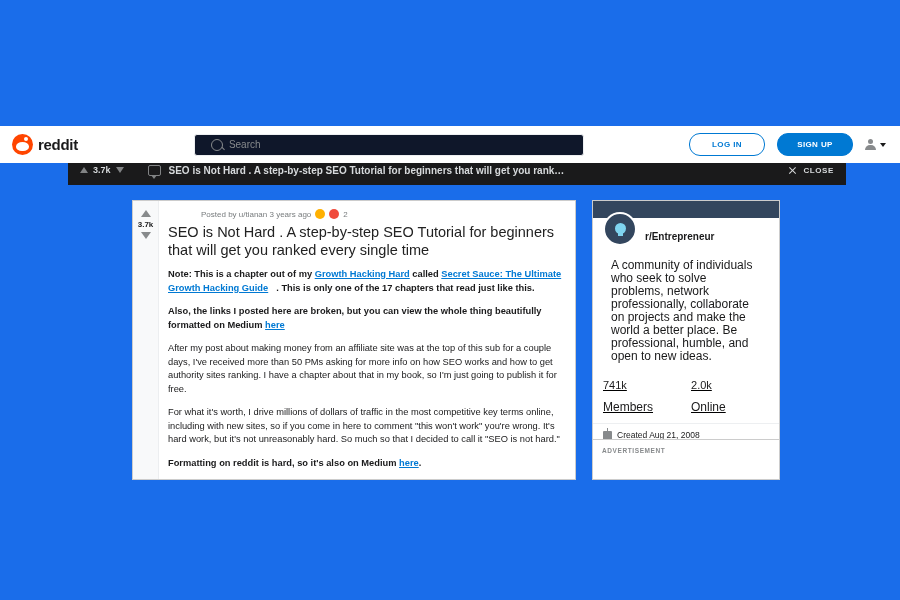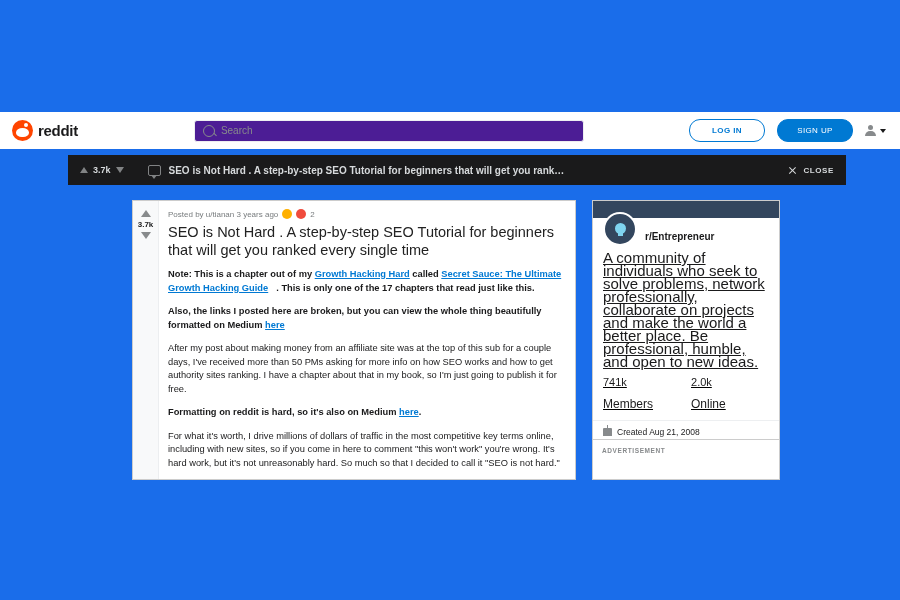--- a/index.html
+++ b/index.html
@@ -15,21 +15,21 @@
   #app {
     position: relative;
     width: 900px;
     height: 600px;
     background: #1a6dea;
   }
 
   
   .reddit-header {
     position: absolute;
-    top: 112px;
+    top: 126px;
     left: 0;
     width: 900px;
     height: 37px;
     background: #ffffff;
     display: flex;
     align-items: center;
     box-sizing: border-box;
     padding: 0 10px;
     z-index: 5;
   }
@@ -72,25 +72,25 @@
     font-weight: bold;
     color: #1a1a1b;
     letter-spacing: -0.3px;
   }
 
   .search-box {
     width: 390px;
     height: 22px;
     margin-left: 116px;
     border: 1px solid #edeff1;
-    background: #4c1d95;
+    background: #0f172a;
     border-radius: 3px;
     display: flex;
     align-items: center;
-    padding: 0 8px;
+    padding: 0 16px;
     box-sizing: border-box;
     gap: 6px;
   }
   .search-icon {
     width: 10px;
     height: 10px;
     border: 1.4px solid #878a8c;
     border-radius: 50%;
     position: relative;
     flex: none;
@@ -132,21 +132,21 @@
     justify-content: center;
   }
   .btn-signup {
     width: 74px;
     height: 21px;
     border: 1px solid #0079d3;
     border-radius: 11px;
     color: #ffffff;
     background: #0079d3;
     font-size: 8px;
-    font-weight: normal;
+    font-weight: bold;
     letter-spacing: 0.4px;
     display: flex;
     align-items: center;
     justify-content: center;
   }
   .user-menu {
     display: flex;
     align-items: center;
     gap: 4px;
   }
@@ -330,20 +330,21 @@
   .post-meta {
     font-size: 8px;
     color: #787c7e;
     display: flex;
     align-items: center;
     gap: 4px;
     margin-bottom: 4px;
   }
   .post-meta .author {
     color: #787c7e;
+    margin-left: 33px;
   }
   .award {
     display: inline-block;
     width: 10px;
     height: 10px;
     border-radius: 50%;
     background: #ffb000;
     position: relative;
   }
   .award2 {
@@ -426,26 +427,25 @@
     bottom: 0; left: 3px;
     width: 5px; height: 4px;
     background: #7fd4f0;
   }
   .sub-name {
     font-size: 10px;
     font-weight: bold;
     color: #1a1a1b;
   }
   .side-desc {
-    font-size: 15px;
+    font-size: 12px;
     line-height: 13px;
     color: #1a1a1b;
     padding: 0 10px 8px 10px;
-    margin: 0;
-    text-decoration: underline;
+    margin: 8px;
   }
   .stats-row {
     display: flex;
     padding: 0 10px 9px 10px;
     gap: 38px;
     text-decoration: underline;
   }
   .stat-num {
     font-size: 11px;
     color: #1a1a1b;
@@ -570,22 +570,22 @@
           <span class="award2"></span>
           <span class="award-count">2</span>
         </div>
 
         <h1 class="post-title">SEO is Not Hard . A step-by-step SEO Tutorial for beginners that will get you ranked every single time</h1>
 
         <div class="post-text">
             <p><span style="font-weight: bold;">Note: This is a chapter out of my </span><a href="#" style="font-weight: bold;">Growth Hacking Hard</a><span style="font-weight: bold;"> called </span><a href="#" style="font-weight: bold;">Secret Sauce: The Ultimate Growth Hacking Guide</a><span style="font-weight: bold; margin-left: 8px;">. This is only one of the 17 chapters that read just like this.</span></p>
             <p><span style="font-weight: bold;">Also, the links I posted here are broken, but you can view the whole thing beautifully formatted on Medium </span><a href="#" style="font-weight: bold;">here</a></p>
             <p><span>After my post about making money from an affiliate site was at the top of this sub for a couple days, I've received more than 50 PMs asking for more info on how SEO works and how to get authority sites ranking. I have a chapter about that in my book, so I'm just going to publish it for free.</span></p>
+            <p><span>For what it's worth, I drive millions of dollars of traffic in the most competitive key terms online, including with new sites, so if you come in here to comment "this won't work" you're wrong. It's hard work, but it's not unreasonably hard. So much so that I decided to call it "SEO is not hard."</span></p>
             <p><span style="font-weight: bold;">Formatting on reddit is hard, so it's also on Medium </span><a href="#" style="font-weight: bold;">here</a><span style="font-weight: bold;">.</span></p>
-            <p><span>For what it's worth, I drive millions of dollars of traffic in the most competitive key terms online, including with new sites, so if you come in here to comment "this won't work" you're wrong. It's hard work, but it's not unreasonably hard. So much so that I decided to call it "SEO is not hard."</span></p>
           </div>
       </div>
     </div>
 
     <div class="side-card">
       <div class="side-banner"></div>
       <div class="side-head">
         <div class="sub-avatar">
           <span class="bulb"></span>
         </div>

